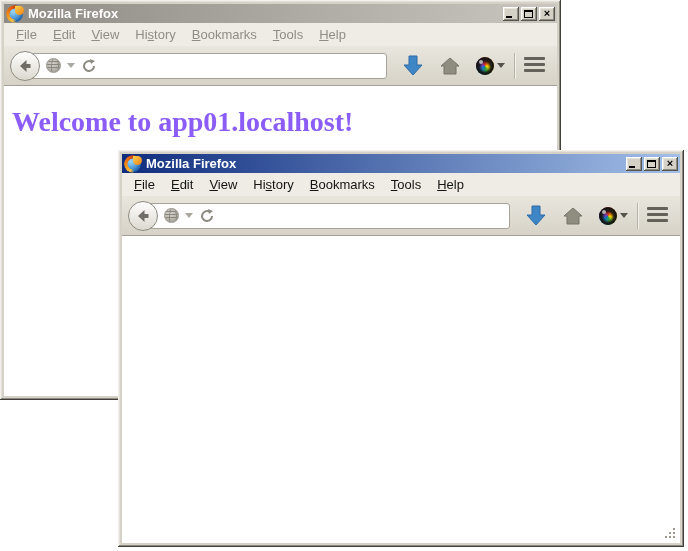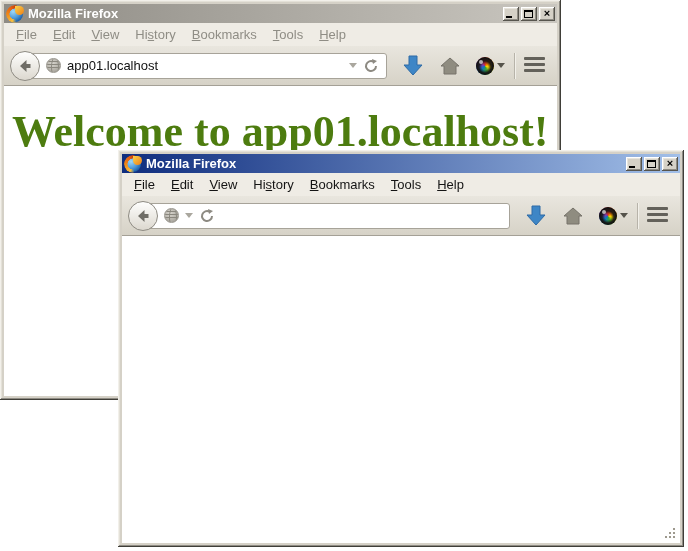--- a/index.html
+++ b/index.html
@@ -89,21 +89,21 @@
         border-radius:50%; background:rgba(255,255,255,.65); }
   .caret { width:0; height:0; border-left:4px solid transparent; border-right:4px solid transparent;
            border-top:5px solid #55534b; }
   .hamburger { width:22px; height:17px; position:relative; margin-right:6px; }
   .hamburger::before { content:""; position:absolute; left:0; right:0; top:0; height:3px;
            background:#63615a; box-shadow:0 6px 0 #63615a, 0 12px 0 #63615a; border-radius:1px; }
 
   
   .content { flex:1; background:#fff; position:relative; overflow:hidden; }
   .content h1 { font-family:"Liberation Serif", serif; font-weight:bold;
-                font-size:44px; color:#4d7c0f; margin:20px 0 0 8px; white-space:nowrap; }
+                font-size:28px; color:#8b5cf6; margin:20px 0 0 8px; white-space:nowrap; }
 
   .grip { position:absolute; right:4px; bottom:4px; width:13px; height:13px; }
   .grip::before { content:""; position:absolute; right:1px; bottom:1px; width:2px; height:2px;
         background:#9d998e;
         box-shadow: -4px 0 #9d998e, -8px 0 #9d998e, 0 -4px #9d998e, -4px -4px #9d998e, 0 -8px #9d998e,
                     1px 1px #fdfdfc, -3px 1px #fdfdfc, -7px 1px #fdfdfc, 1px -3px #fdfdfc, -3px -3px #fdfdfc, 1px -7px #fdfdfc; }
 </style>
 </head>
 <body>
 
@@ -135,21 +135,20 @@
     </div>
 
     <div class="toolbar">
       <span class="back-btn">
         <svg width="18" height="18" viewBox="0 0 18 18">
             <path d="M10.5 3 L4 9 L10.5 15 L10.5 11 L14.5 11 L14.5 7 L10.5 7 Z" fill="#6f6d66"></path>
           </svg>
       </span>
       <span class="urlbar">
         <span class="globe"></span>
-        <span class="url-text">app01.localhost</span>
         <span class="url-drop"></span>
         <svg class="reload" viewBox="0 0 16 16">
             <path d="M13 8 A5 5 0 1 1 10.5 3.7" fill="none" stroke="#8d8a82" stroke-width="2"></path>
             <path d="M9 1 L14 3 L10 6 Z" fill="#8d8a82"></path>
           </svg>
       </span>
       <span class="tool-icon dl-icon">
         <svg width="20" height="22" viewBox="0 0 20 22">
             <path d="M6 1 h8 v9 h5 L10 20 L1 10 h5 Z" fill="#3e86c6" stroke="#2e6ba6" stroke-width="1"></path>
           </svg>

